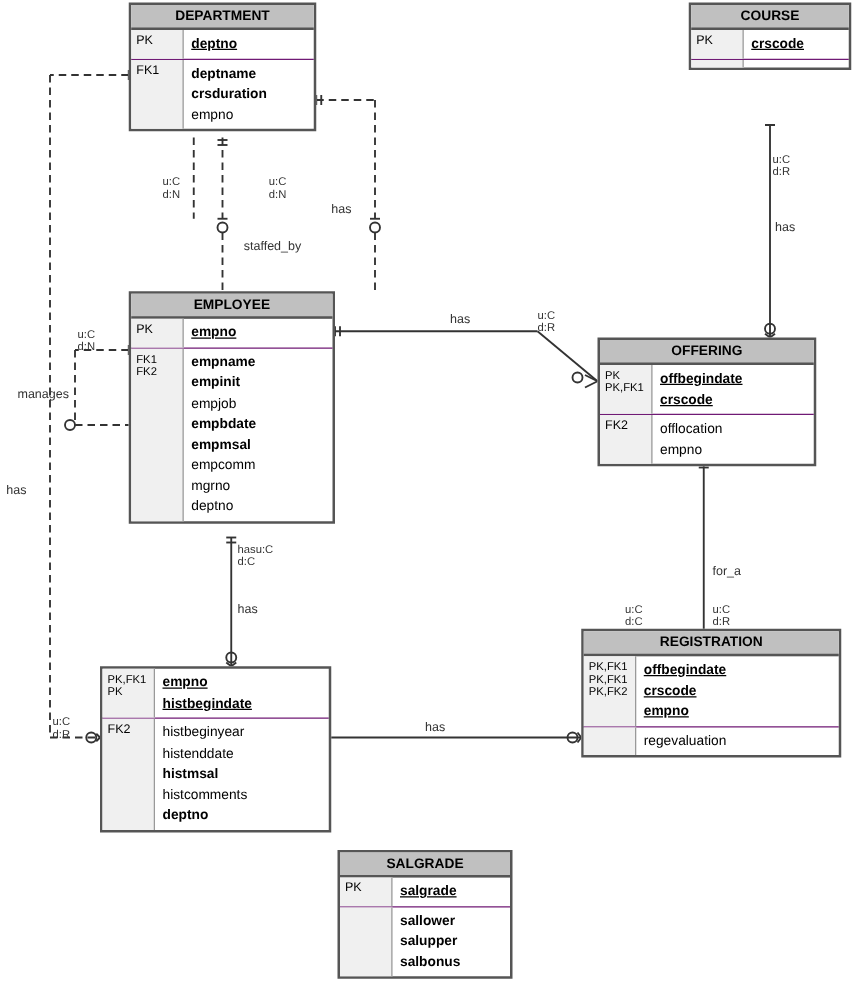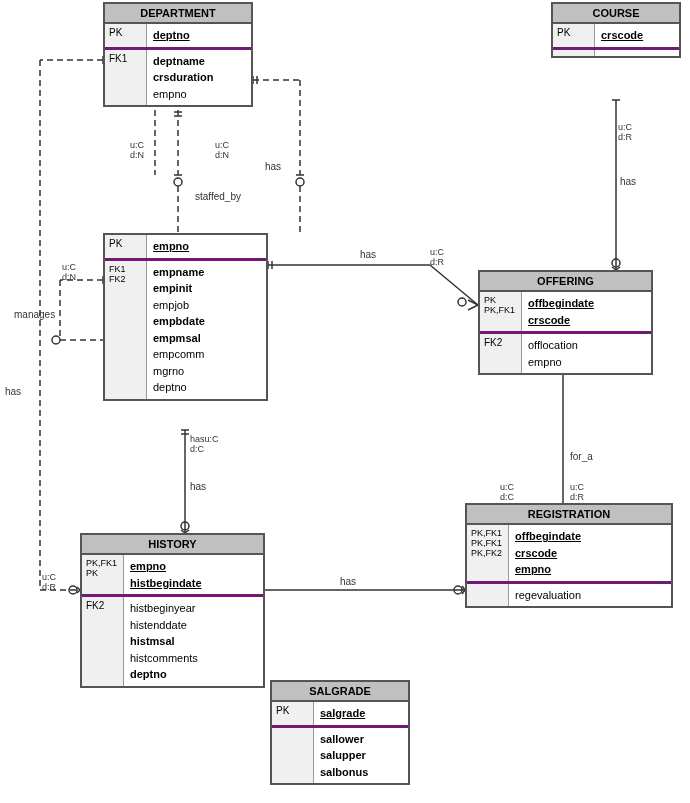--- a/index.html
+++ b/index.html
@@ -29,21 +29,21 @@
       font-weight: bold;
       padding: 3px 21px;
       border-bottom: 2px solid #555;
       font-size: 11px;
     }
     .entity-body {
       padding: 0;
     }
     .entity-row {
       display: flex;
-      border-bottom: 3px solid #701a75;
+      border-bottom: 1px solid #701a75;
     }
     .entity-row:last-child {
       border-bottom: none;
     }
     .entity-key {
       min-width: 42px;
       padding: 3px 4px;
       font-size: 10px;
       border-right: 1px solid #999;
       background: #f0f0f0;
@@ -233,20 +233,21 @@
         <div class="entity-fields">
           <span class="bold">deptname</span>
           <span class="bold">crsduration</span>
           <span>empno</span>
         </div>
       </div>
     </div>
   </div>
 
   <div class="entity" style="left:103px;top:233px;width:165px;">
+    <div class="entity-header">EMPLOYEE</div>
     <div class="entity-body">
       <div class="entity-row">
         <div class="entity-key">PK</div>
         <div class="entity-fields">
           <span class="bold underline">empno</span>
         </div>
       </div>
       <div class="entity-row">
         <div class="entity-key" style="white-space:pre-line;font-size:9px;">FK1
 FK2</div>
@@ -279,21 +280,20 @@
         <div class="entity-key">FK2</div>
         <div class="entity-fields">
           <span>offlocation</span>
           <span>empno</span>
         </div>
       </div>
     </div>
   </div>
 
   <div class="entity" style="left:80px;top:533px;width:185px;">
-    <div class="entity-header">HISTORY</div>
     <div class="entity-body">
       <div class="entity-row">
         <div class="entity-key" style="white-space:pre-line;font-size:9px;">PK,FK1
 PK</div>
         <div class="entity-fields">
           <span class="bold underline">empno</span>
           <span class="bold underline">histbegindate</span>
         </div>
       </div>
       <div class="entity-row">

